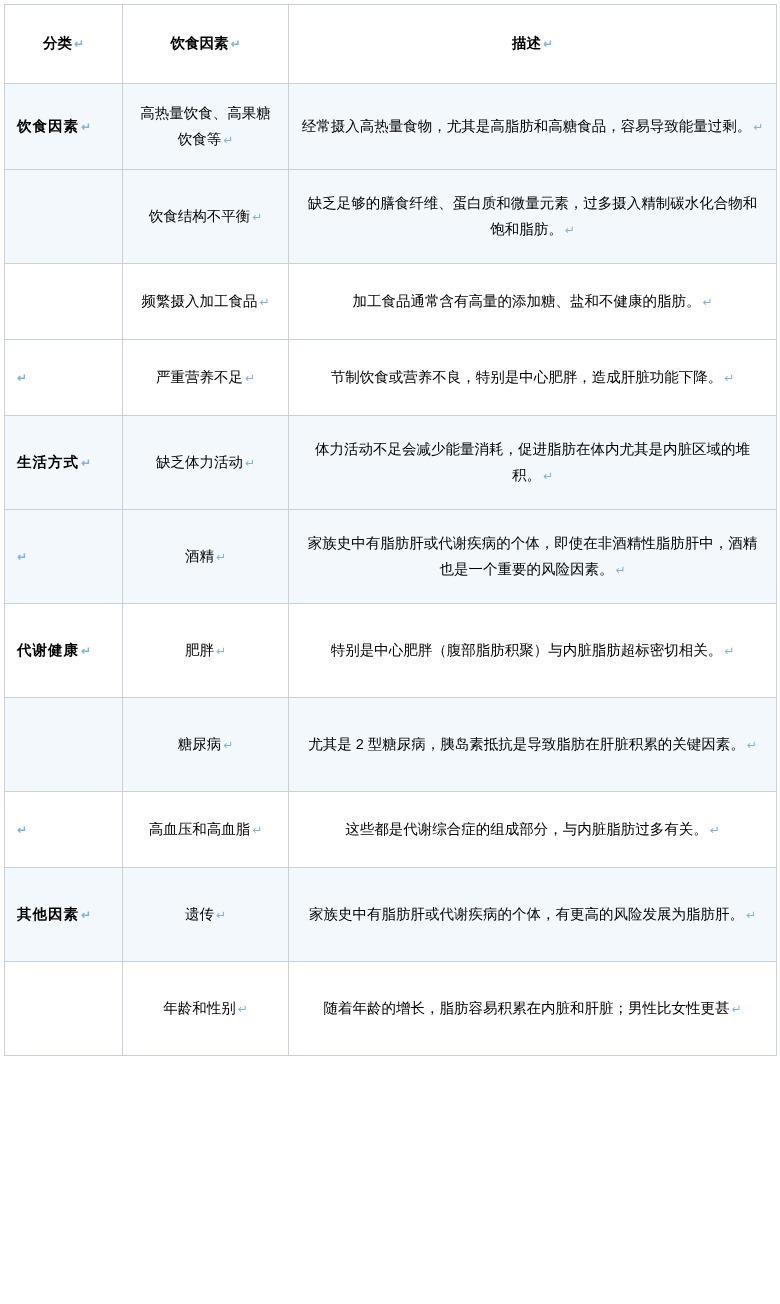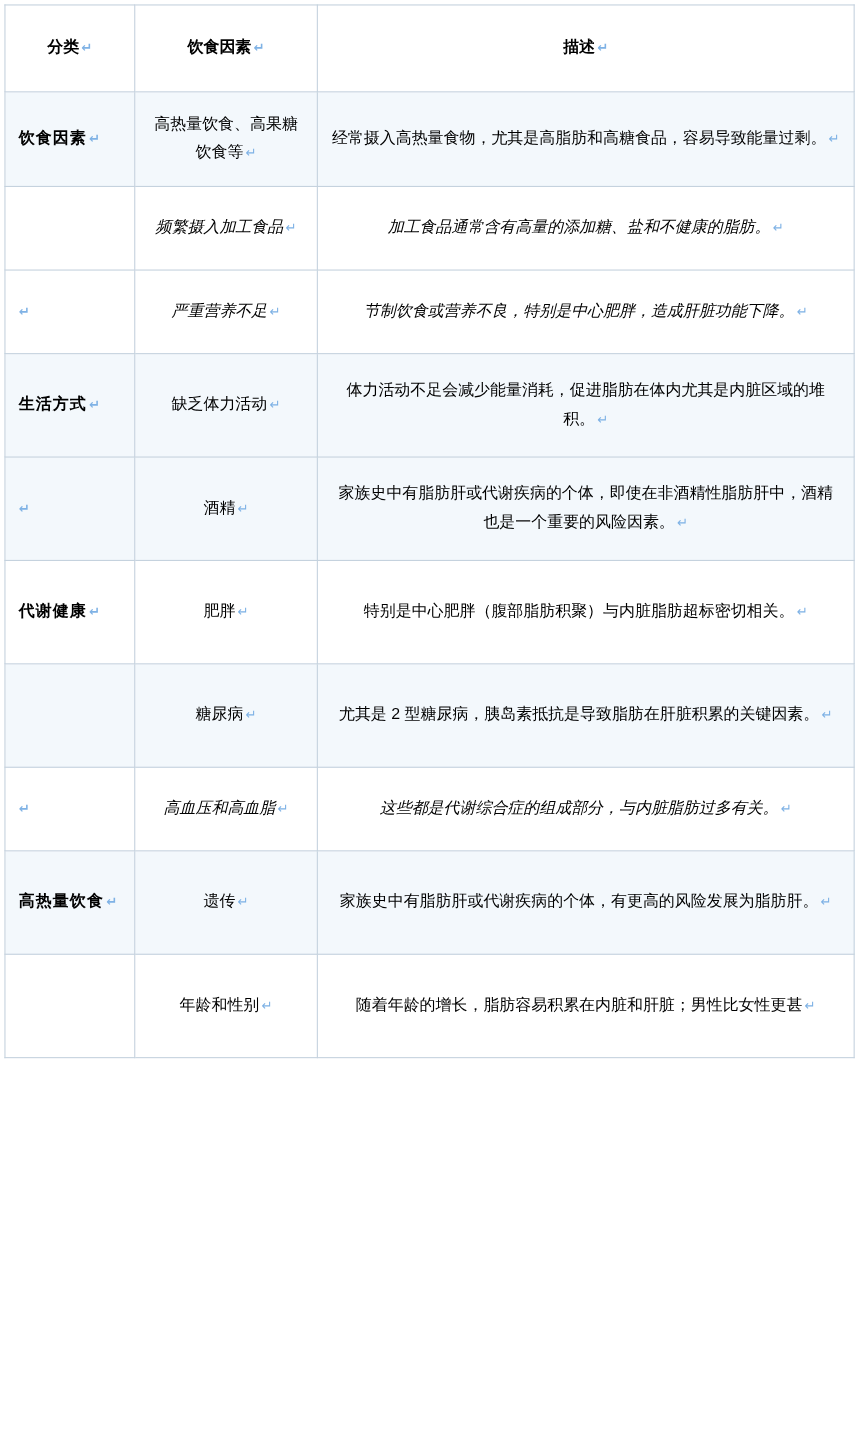--- a/index.html
+++ b/index.html
@@ -71,21 +71,21 @@
     font-family: "DejaVu Sans", sans-serif;
   }
   .pm.lead {
     padding-left: 0;
   }
   td.empty-cat {
     text-align: center;
   }
   .row-h-1 { height: 86px; }
   .row-h-2 { height: 94px; }
-  .row-h-3 { height: 76px; font-style: italic; }
+  .row-h-3 { height: 76px; }
   .wrap {
     position: relative;
   }
 </style>
 </head>
 <body>
 
 <div class="doc">
   <div class="wrap">
     <table class="risk-table">
@@ -99,20 +99,25 @@
           <th><span>分类</span><span class="pm">↵</span></th>
           <th><span>饮食因素</span><span class="pm">↵</span></th>
           <th><span>描述</span><span class="pm">↵</span></th>
         </tr>
       </thead>
       <tbody id="table-body">
           <tr class="shade row-h-1">
             <td class="cat"><span>饮食因素</span><span class="pm">↵</span></td>
             <td class="fac"><span>高热量饮食、高果糖饮食等</span><span class="pm">↵</span></td>
             <td class="desc"><span>经常摄入高热量食物，尤其是高脂肪和高糖食品，容易导致能量过剩。</span><span class="pm">↵</span></td>
+          </tr>
+          <tr class="shade row-h-2">
+            <td class="cat empty-cat"></td>
+            <td class="fac center"><span>饮食结构不平衡</span><span class="pm">↵</span></td>
+            <td class="desc"><span>缺乏足够的膳食纤维、蛋白质和微量元素，过多摄入精制碳水化合物和饱和脂肪。</span><span class="pm">↵</span></td>
           </tr>
           <tr class="row-h-3">
             <td class="cat empty-cat"></td>
             <td class="fac center"><span>频繁摄入加工食品</span><span class="pm">↵</span></td>
             <td class="desc"><span>加工食品通常含有高量的添加糖、盐和不健康的脂肪。</span><span class="pm">↵</span></td>
           </tr>
           <tr class="row-h-3">
             <td class="cat empty-cat"><span class="pm lead">↵</span></td>
             <td class="fac center"><span>严重营养不足</span><span class="pm">↵</span></td>
             <td class="desc"><span>节制饮食或营养不良，特别是中心肥胖，造成肝脏功能下降。</span><span class="pm">↵</span></td>
@@ -136,21 +141,21 @@
             <td class="cat empty-cat"></td>
             <td class="fac center"><span>糖尿病</span><span class="pm">↵</span></td>
             <td class="desc"><span>尤其是 2 型糖尿病，胰岛素抵抗是导致脂肪在肝脏积累的关键因素。</span><span class="pm">↵</span></td>
           </tr>
           <tr class="row-h-3">
             <td class="cat empty-cat"><span class="pm lead">↵</span></td>
             <td class="fac center"><span>高血压和高血脂</span><span class="pm">↵</span></td>
             <td class="desc"><span>这些都是代谢综合症的组成部分，与内脏脂肪过多有关。</span><span class="pm">↵</span></td>
           </tr>
           <tr class="shade row-h-2">
-            <td class="cat"><span>高热量饮食</span><span class="pm">↵</span></td>
+            <td class="cat"><span>其他因素</span><span class="pm">↵</span></td>
             <td class="fac"><span>遗传</span><span class="pm">↵</span></td>
             <td class="desc"><span>家族史中有脂肪肝或代谢疾病的个体，有更高的风险发展为脂肪肝。</span><span class="pm">↵</span></td>
           </tr>
           <tr class="row-h-2">
             <td class="cat empty-cat"></td>
             <td class="fac center"><span>年龄和性别</span><span class="pm">↵</span></td>
             <td class="desc"><span>随着年龄的增长，脂肪容易积累在内脏和肝脏；男性比女性更甚</span><span class="pm">↵</span></td>
           </tr>
         </tbody>
     </table>

